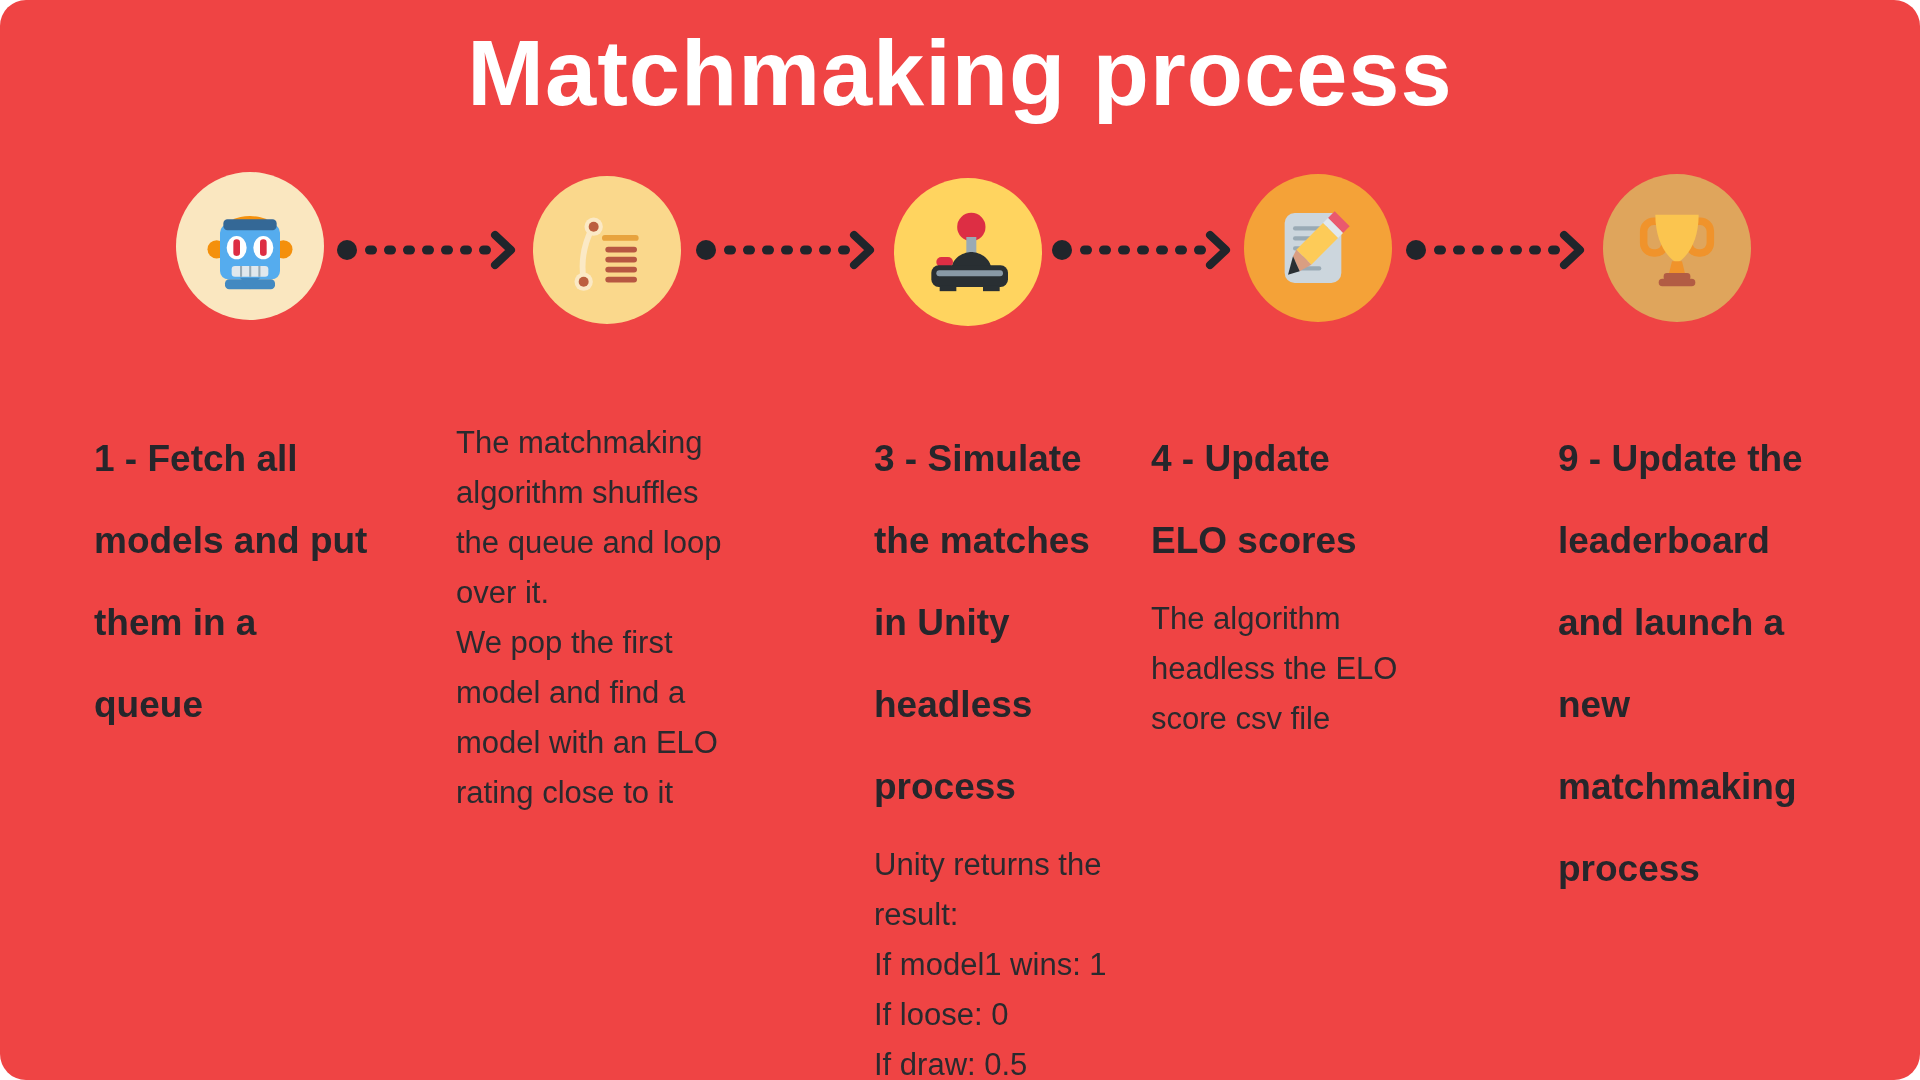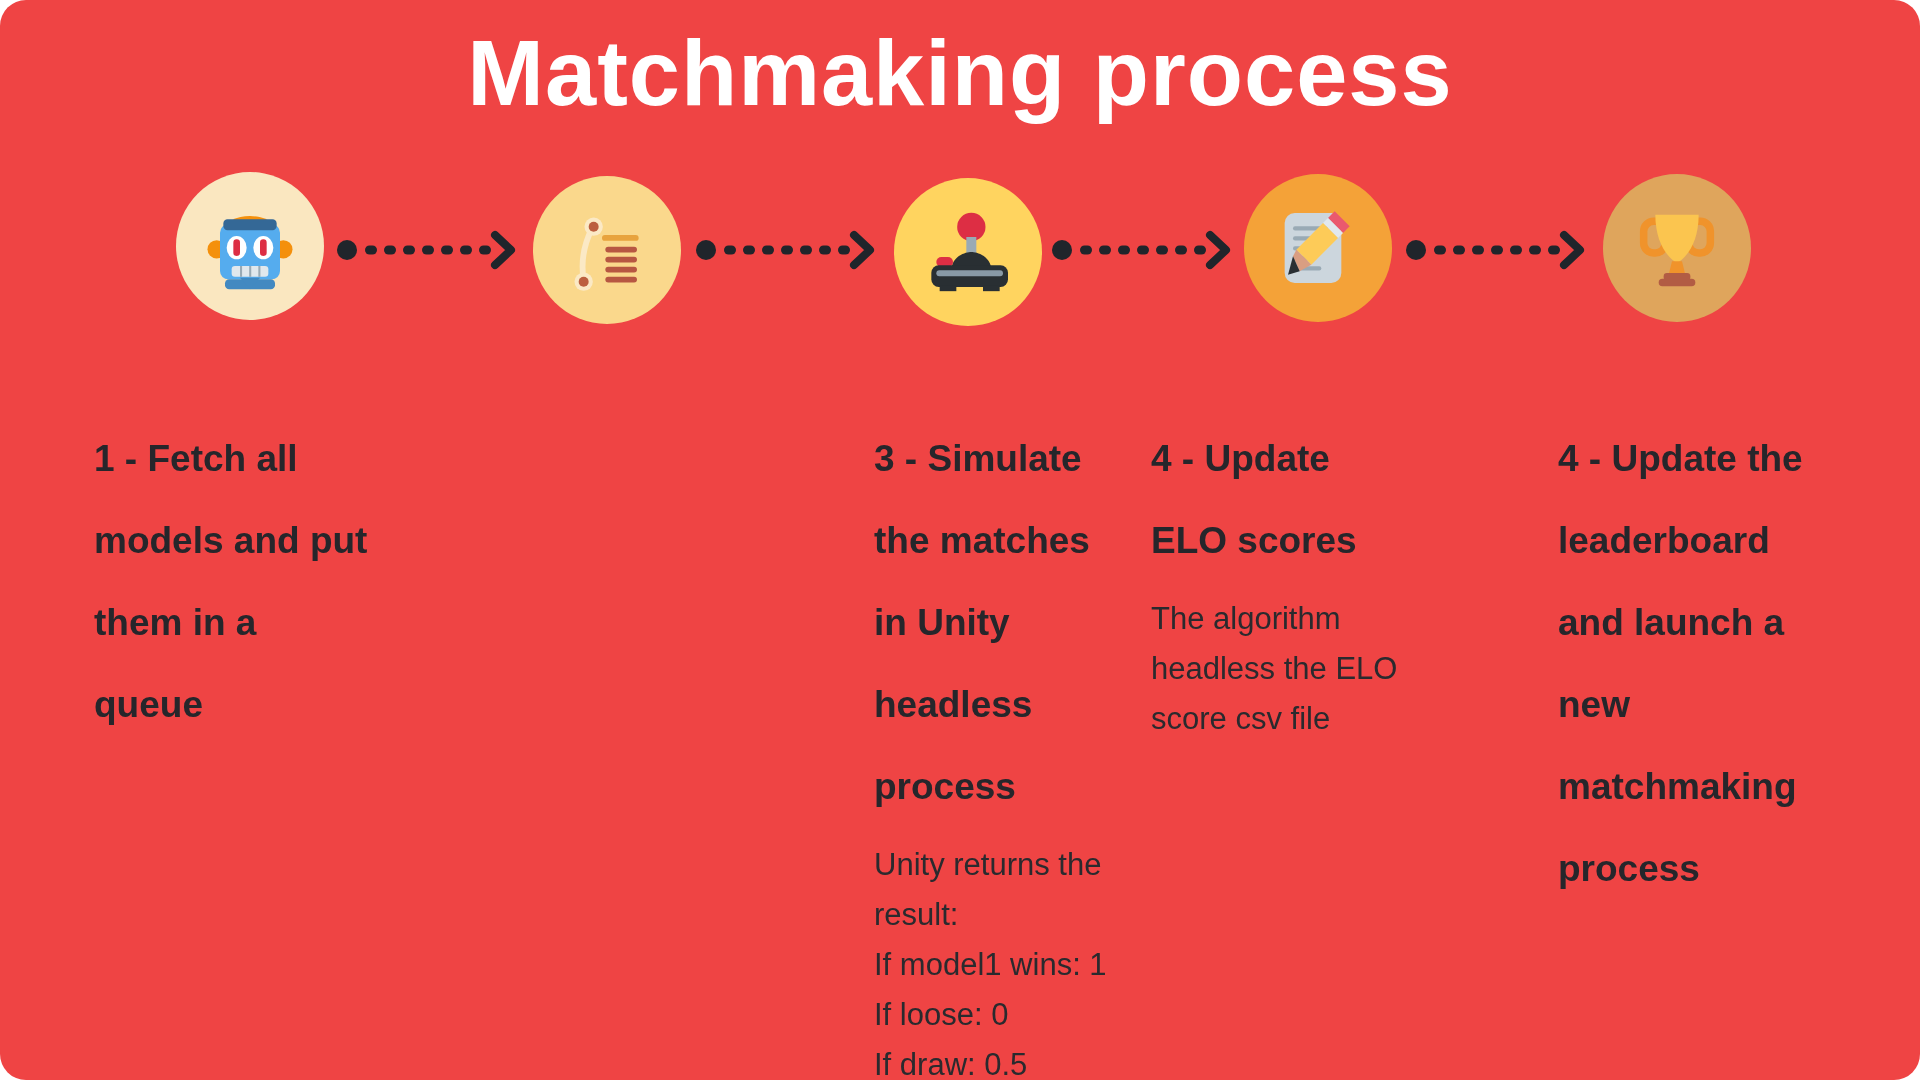--- a/index.html
+++ b/index.html
@@ -167,20 +167,28 @@
     <polyline points="160,5 176,20 160,35" fill="none" stroke="#20252B" stroke-width="8" stroke-linecap="round" stroke-linejoin="round"></polyline>
   </svg>
 
   <div class="col t1">
     <p class="heading">1 - Fetch all
 models and put
 them in a
 queue</p>
   </div>
   <div class="col t2">
+    <p class="body">The matchmaking
+algorithm shuffles
+the queue and loop
+over it.
+We pop the first
+model and find a
+model with an ELO
+rating close to it</p>
   </div>
   <div class="col t3">
     <p class="heading">3 - Simulate
 the matches
 in Unity
 headless
 process</p>
     <p class="body">Unity returns the
 result:
 If model1 wins: 1
@@ -188,21 +196,21 @@
 If draw: 0.5</p>
   </div>
   <div class="col t4">
     <p class="heading">4 - Update
 ELO scores</p>
     <p class="body">The algorithm
 headless the ELO
 score csv file</p>
   </div>
   <div class="col t5">
-    <p class="heading">4 - Update the
+    <p class="heading">9 - Update the
 leaderboard
 and launch a
 new
 matchmaking
 process</p>
   </div>
 
 </div>
 
 </body></html>

